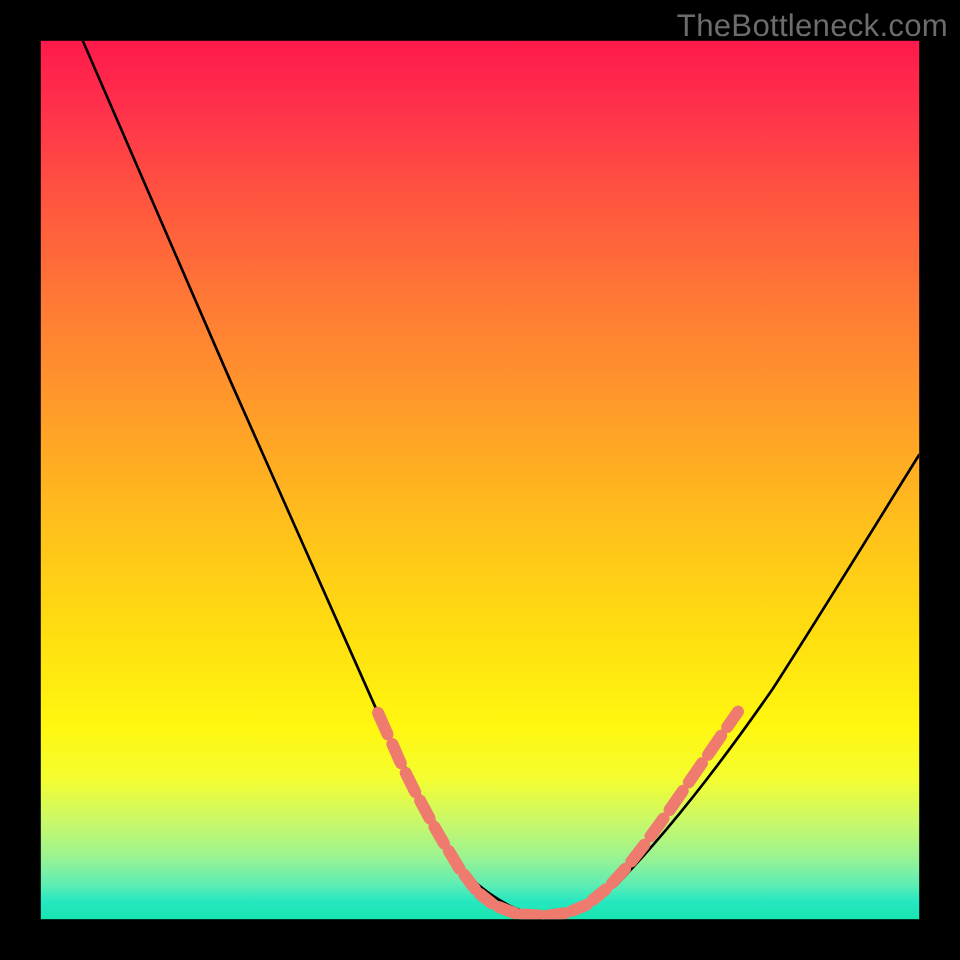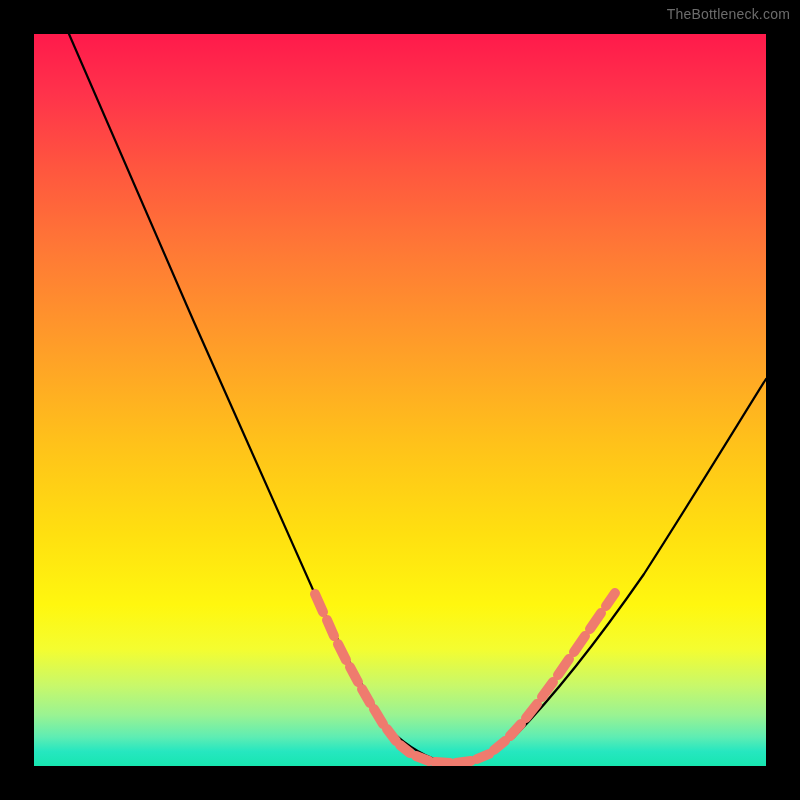--- a/index.html
+++ b/index.html
@@ -33,21 +33,21 @@
       #5fedb3 96%,
       #26e7c0 98%,
       #17e6b0 100%
     );
   }
   .watermark {
     position: absolute;
     top: 6px;
     right: 10px;
     color: #6c6c6c;
-    font-size: 14px;
+    font-size: 26px;
     font-weight: 500;
     letter-spacing: 0.2px;
     user-select: none;
   }
   svg.plot {
     position: absolute;
     left: 0;
     top: 0;
     width: 732px;
     height: 732px;

